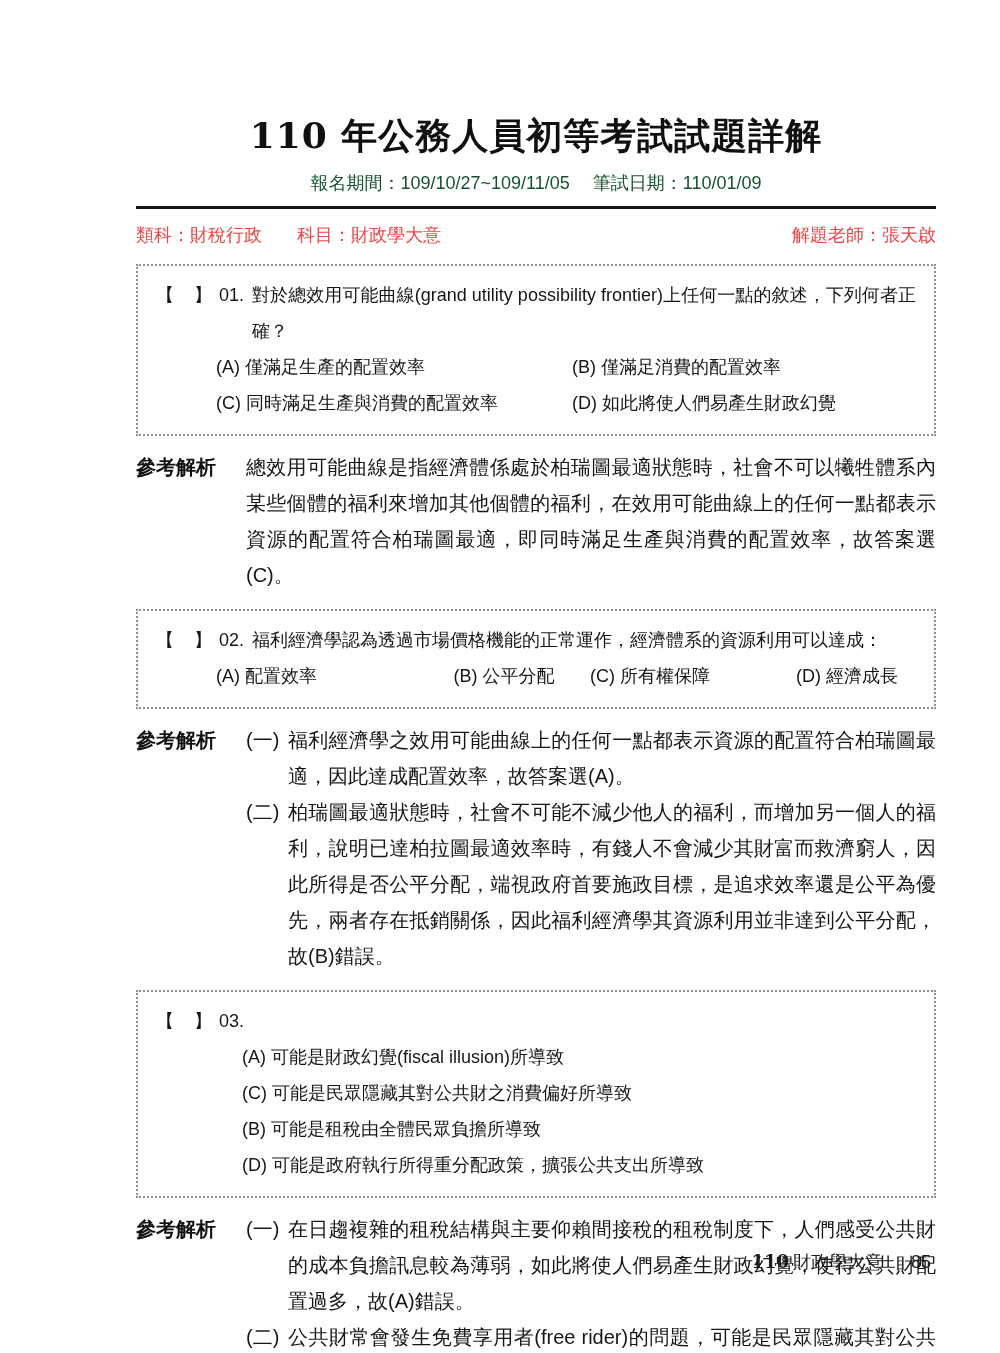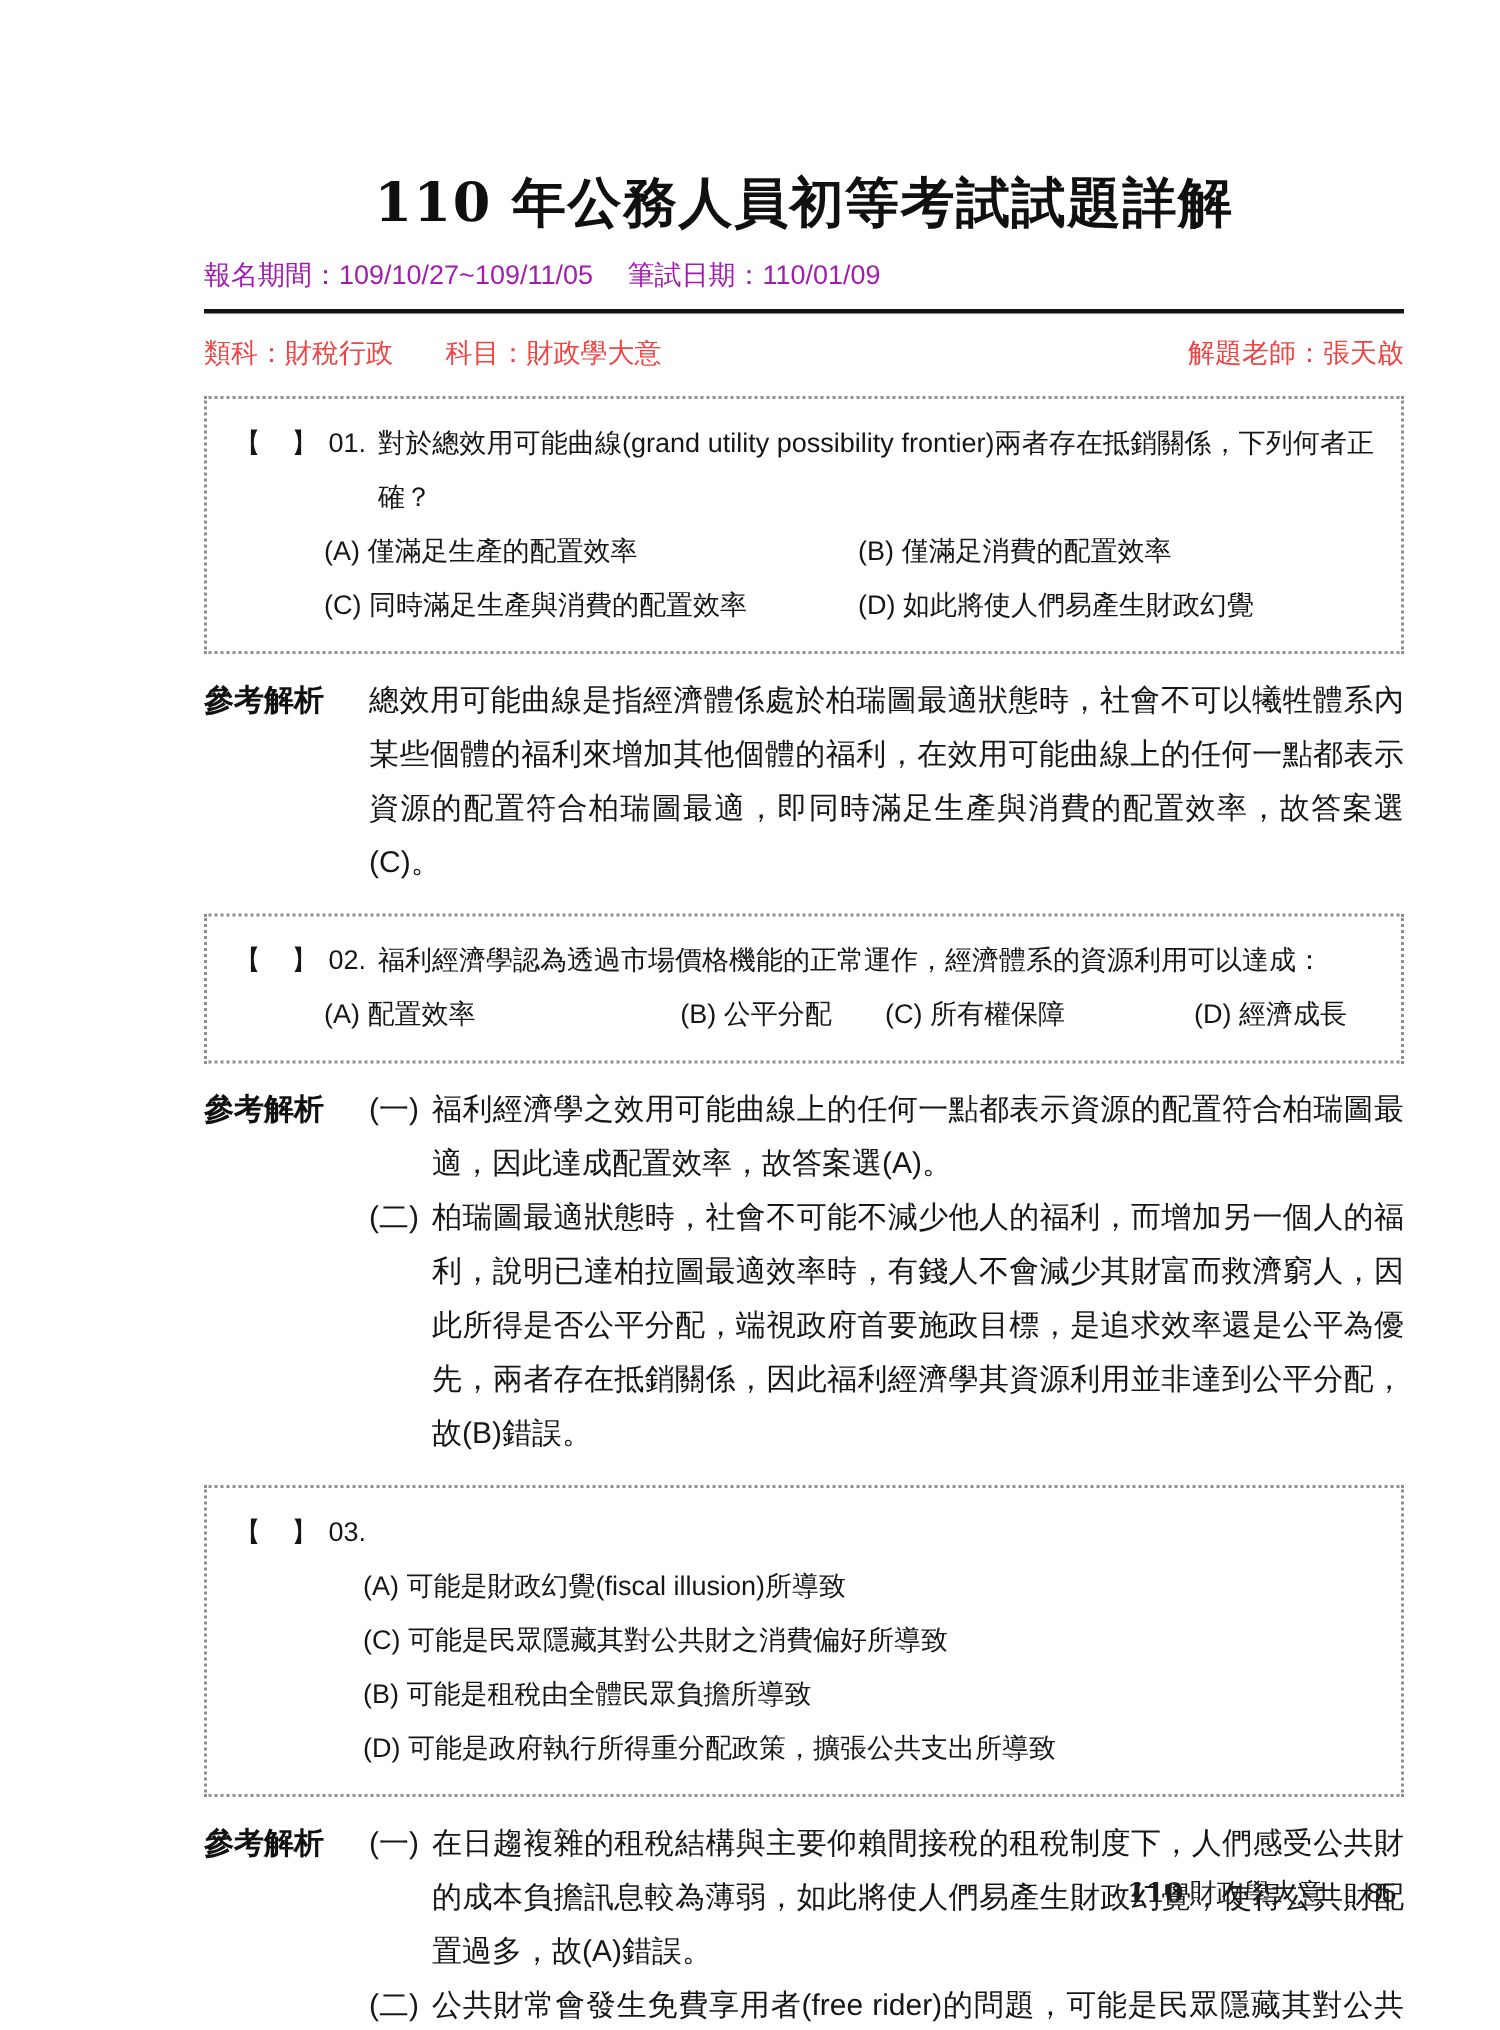--- a/index.html
+++ b/index.html
@@ -23,25 +23,25 @@
     font-family:"DejaVu Serif", serif;
     font-weight:700;
     font-size:36px;
     line-height:46px;
     letter-spacing:1px;
     color:#101010;
   }
   .subtitle {
     margin-top:13px;
     display:flex;
-    justify-content:flex-start;
+    justify-content:center;
     gap:23px;
     font-size:18px;
     line-height:24px;
-    color:#a21caf;
+    color:#14532d;
   }
   .rule {
     border:none;
     border-top:3px solid #151515;
     margin-top:11px;
   }
   .meta-row {
     margin-top:13px;
     display:flex;
     justify-content:space-between;
@@ -131,21 +131,21 @@
       <span>類科：財稅行政</span>
       <span>科目：財政學大意</span>
     </div>
     <div class="meta-right">解題老師：張天啟</div>
   </div>
 
   <div class="qbox">
     <div class="qline">
       <span class="bracket">【　】</span>
       <span class="qnum">01.</span>
-      <div class="qtext">對於總效用可能曲線(grand utility possibility frontier)兩者存在抵銷關係，下列何者正確？</div>
+      <div class="qtext">對於總效用可能曲線(grand utility possibility frontier)上任何一點的敘述，下列何者正確？</div>
     </div>
     <div class="opts-grid">
       <span class="opt">(A) 僅滿足生產的配置效率</span>
       <span class="opt">(B) 僅滿足消費的配置效率</span>
       <span class="opt">(C) 同時滿足生產與消費的配置效率</span>
       <span class="opt">(D) 如此將使人們易產生財政幻覺</span>
     </div>
   </div>
 
   <div class="analysis">

